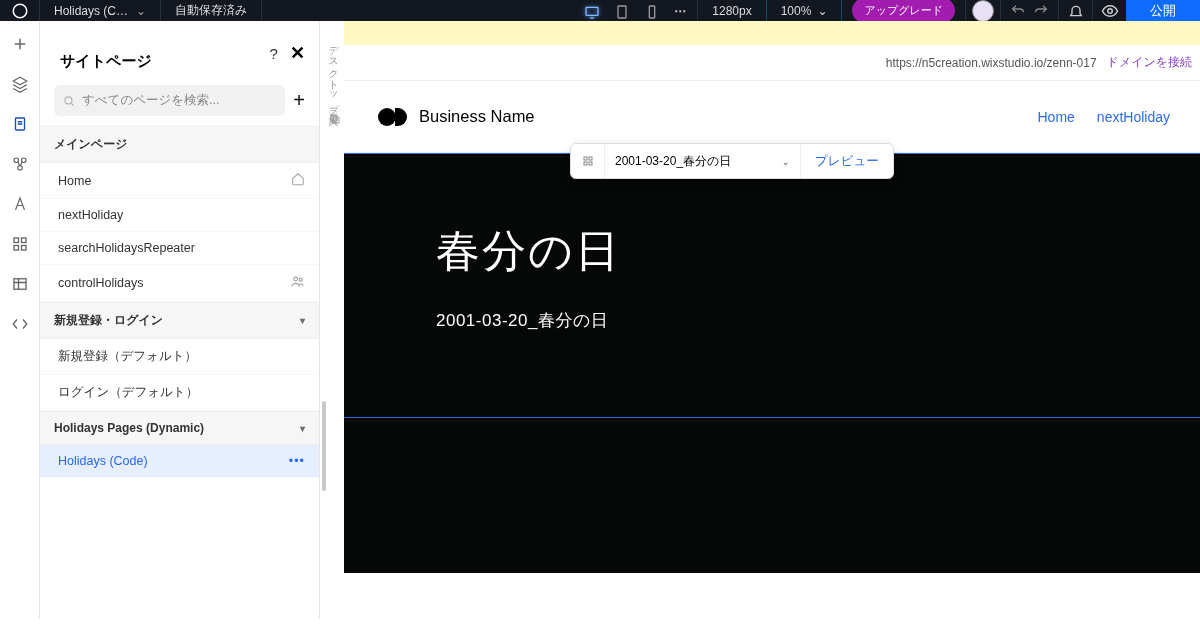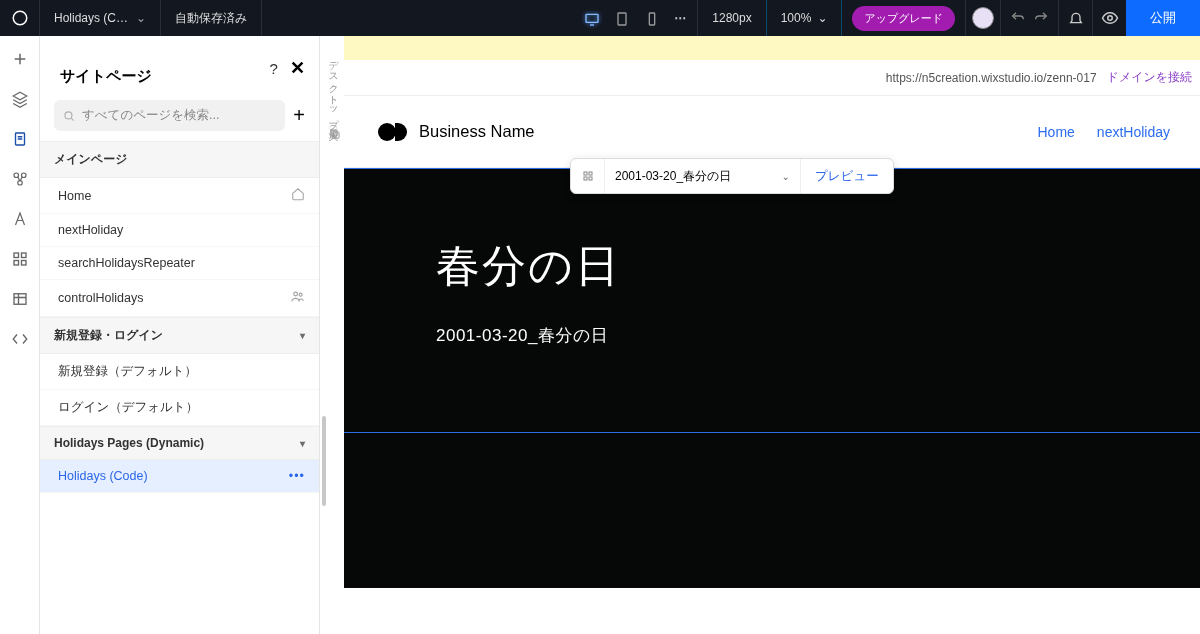--- a/index.html
+++ b/index.html
@@ -1,17 +1,17 @@
 <!DOCTYPE html>
 <html><head>
 <meta charset="utf-8">
 <style>
   *{box-sizing:border-box;margin:0;padding:0;font-family:"Helvetica Neue",Arial,"Hiragino Kaku Gothic ProN","Hiragino Sans",Meiryo,sans-serif;}
   body{background:#fff;color:#000;font-size:13px;width:1200px;height:634px;overflow:hidden;position:relative;}
-  .topbar{height:36px;background:#131720;color:#eee;display:flex;align-items:center;font-size:12px;}
+  .topbar{height:21px;background:#131720;color:#eee;display:flex;align-items:center;font-size:12px;}
   .tb-logo{width:40px;height:36px;display:flex;align-items:center;justify-content:center;border-right:1px solid #2a2e38;}
   .tb-logo svg{width:18px;height:18px;}
   .tb-seg{height:36px;display:flex;align-items:center;padding:0 14px;border-right:1px solid #2a2e38;color:#ddd;}
   .tb-seg .chev{margin-left:8px;opacity:.7}
   .tb-fill{flex:1}
   .tb-devices{display:flex;align-items:center;gap:14px;padding:0 10px;border-right:1px solid #2a2e38;height:36px;}
   .dev-ic{width:16px;height:14px;opacity:.8}
   .dev-hl{opacity:1;filter:drop-shadow(0 0 2px #4ea7ff)}
   .tb-ell{font-weight:bold;letter-spacing:1px;opacity:.85}
   .tb-sz{padding:0 14px;border-right:1px solid #0c4a6e;height:36px;display:flex;align-items:center;color:#ddd;}

